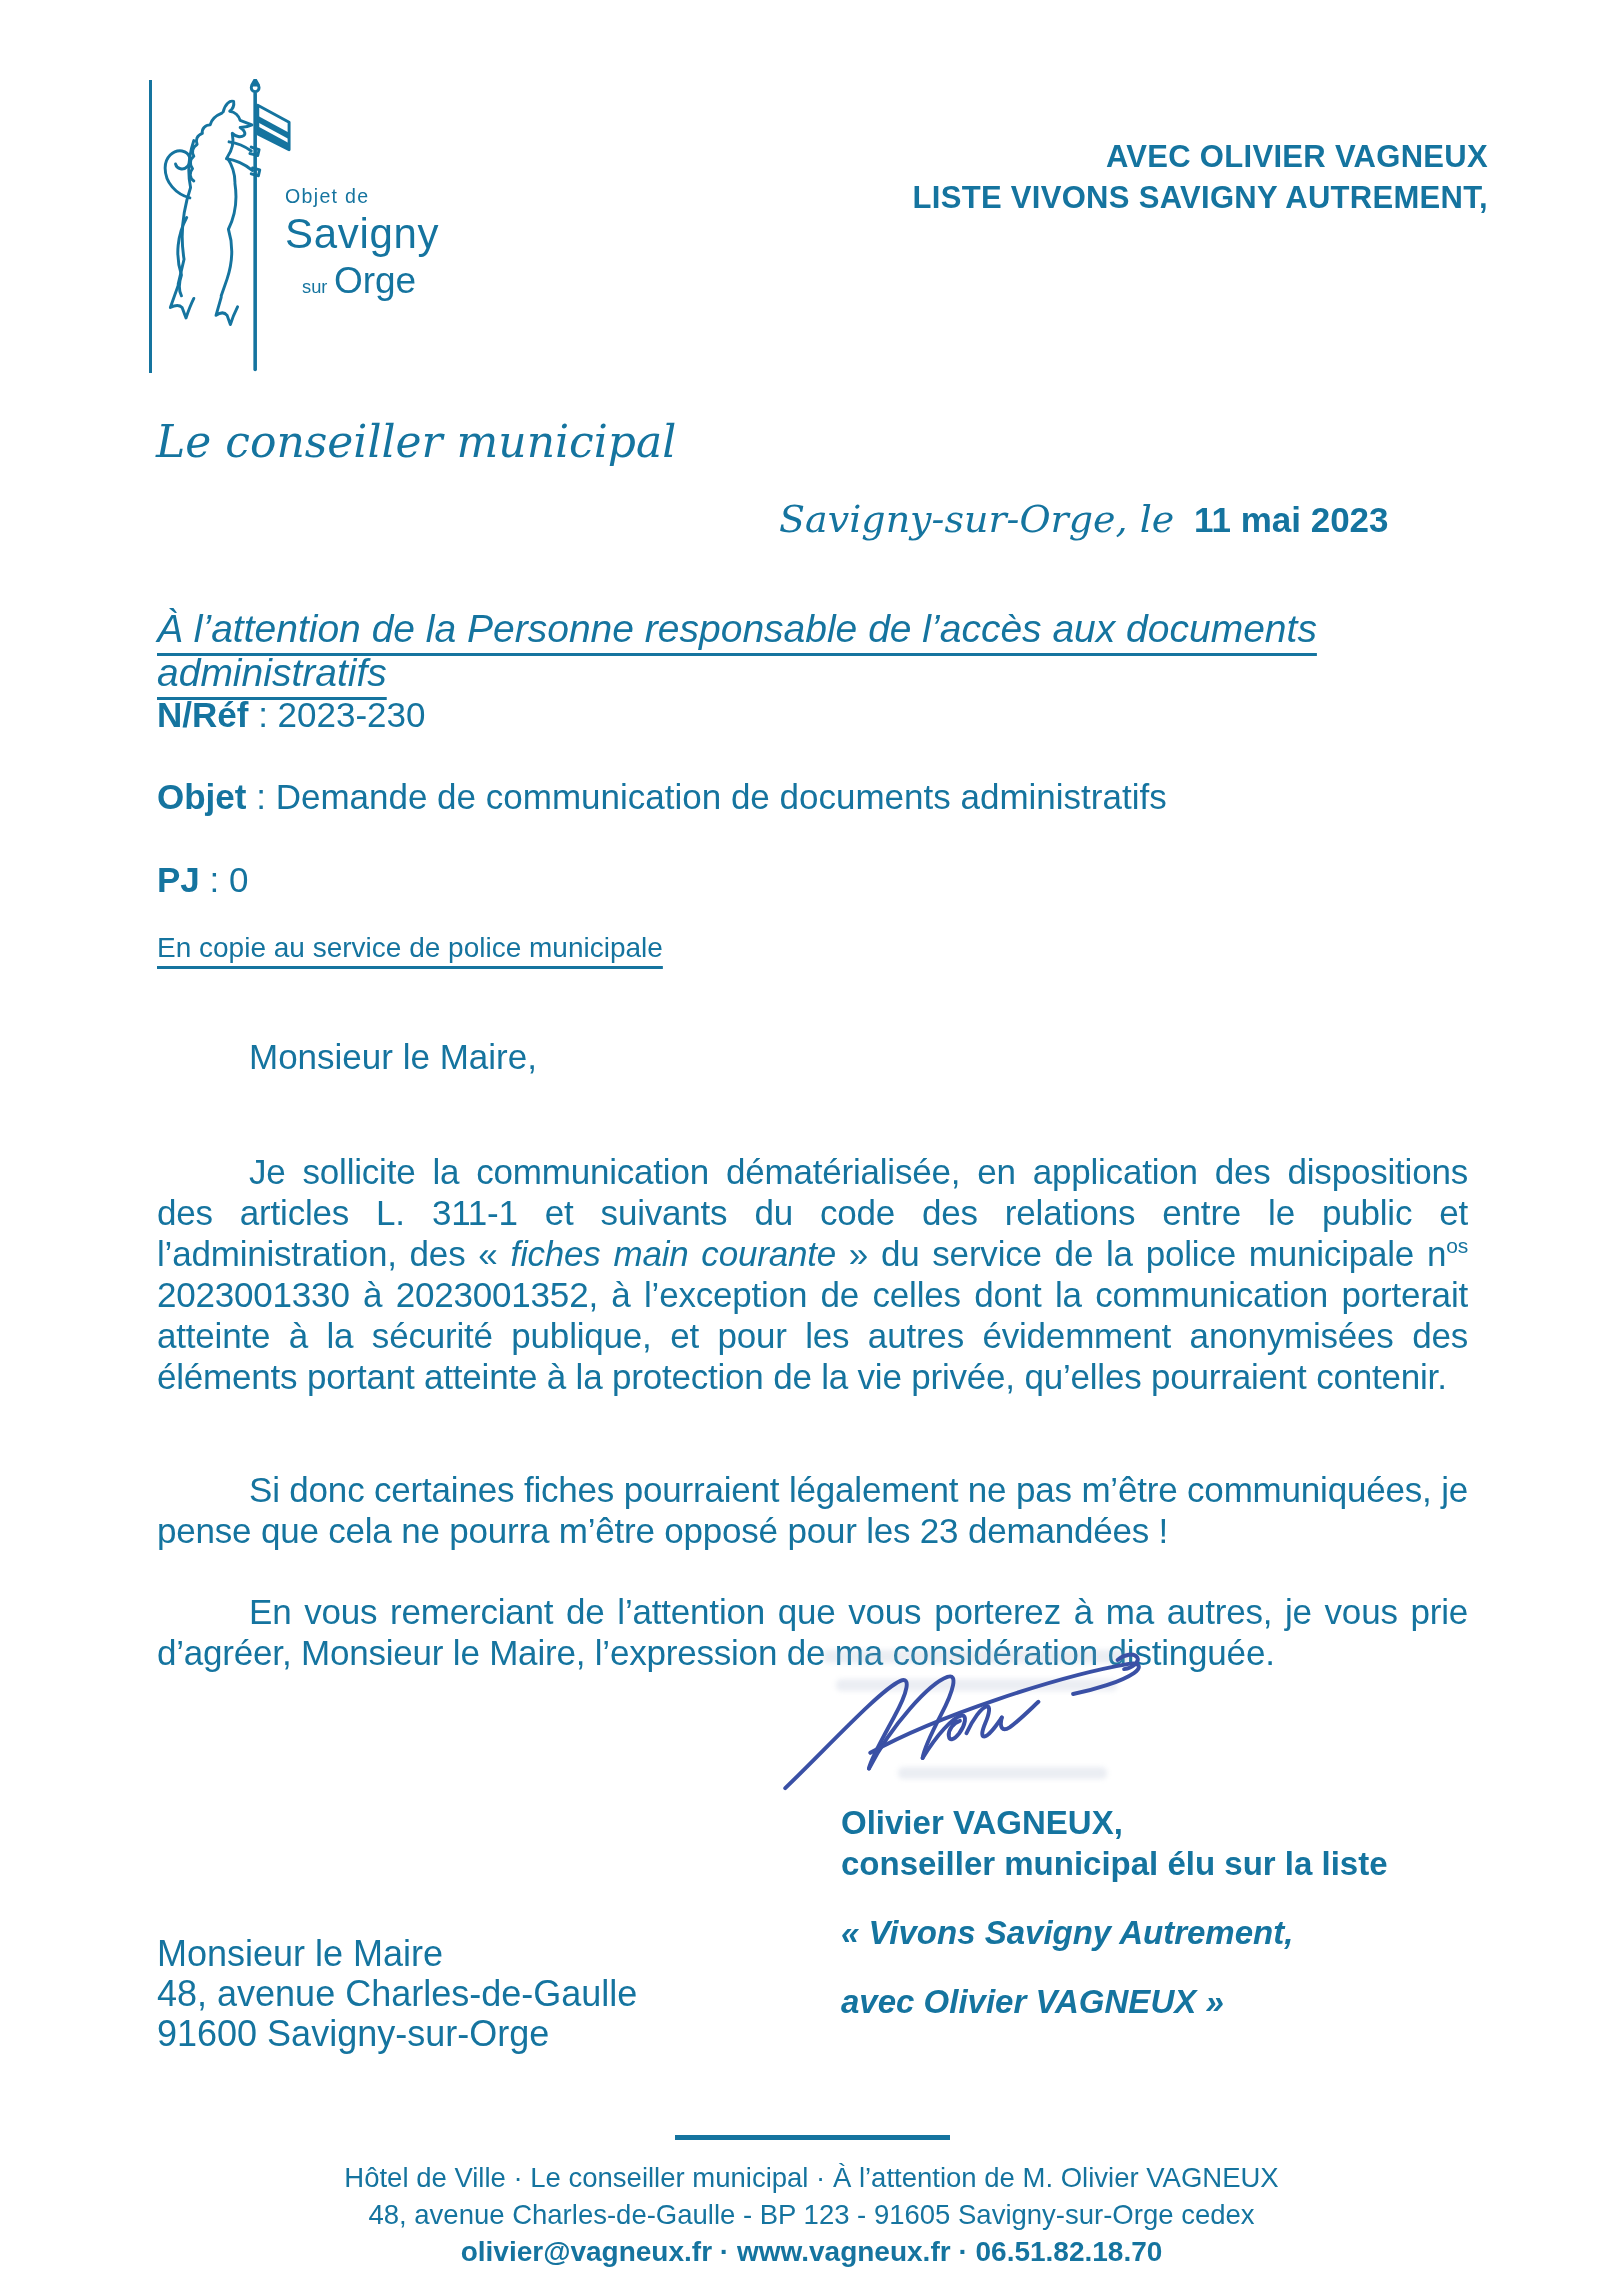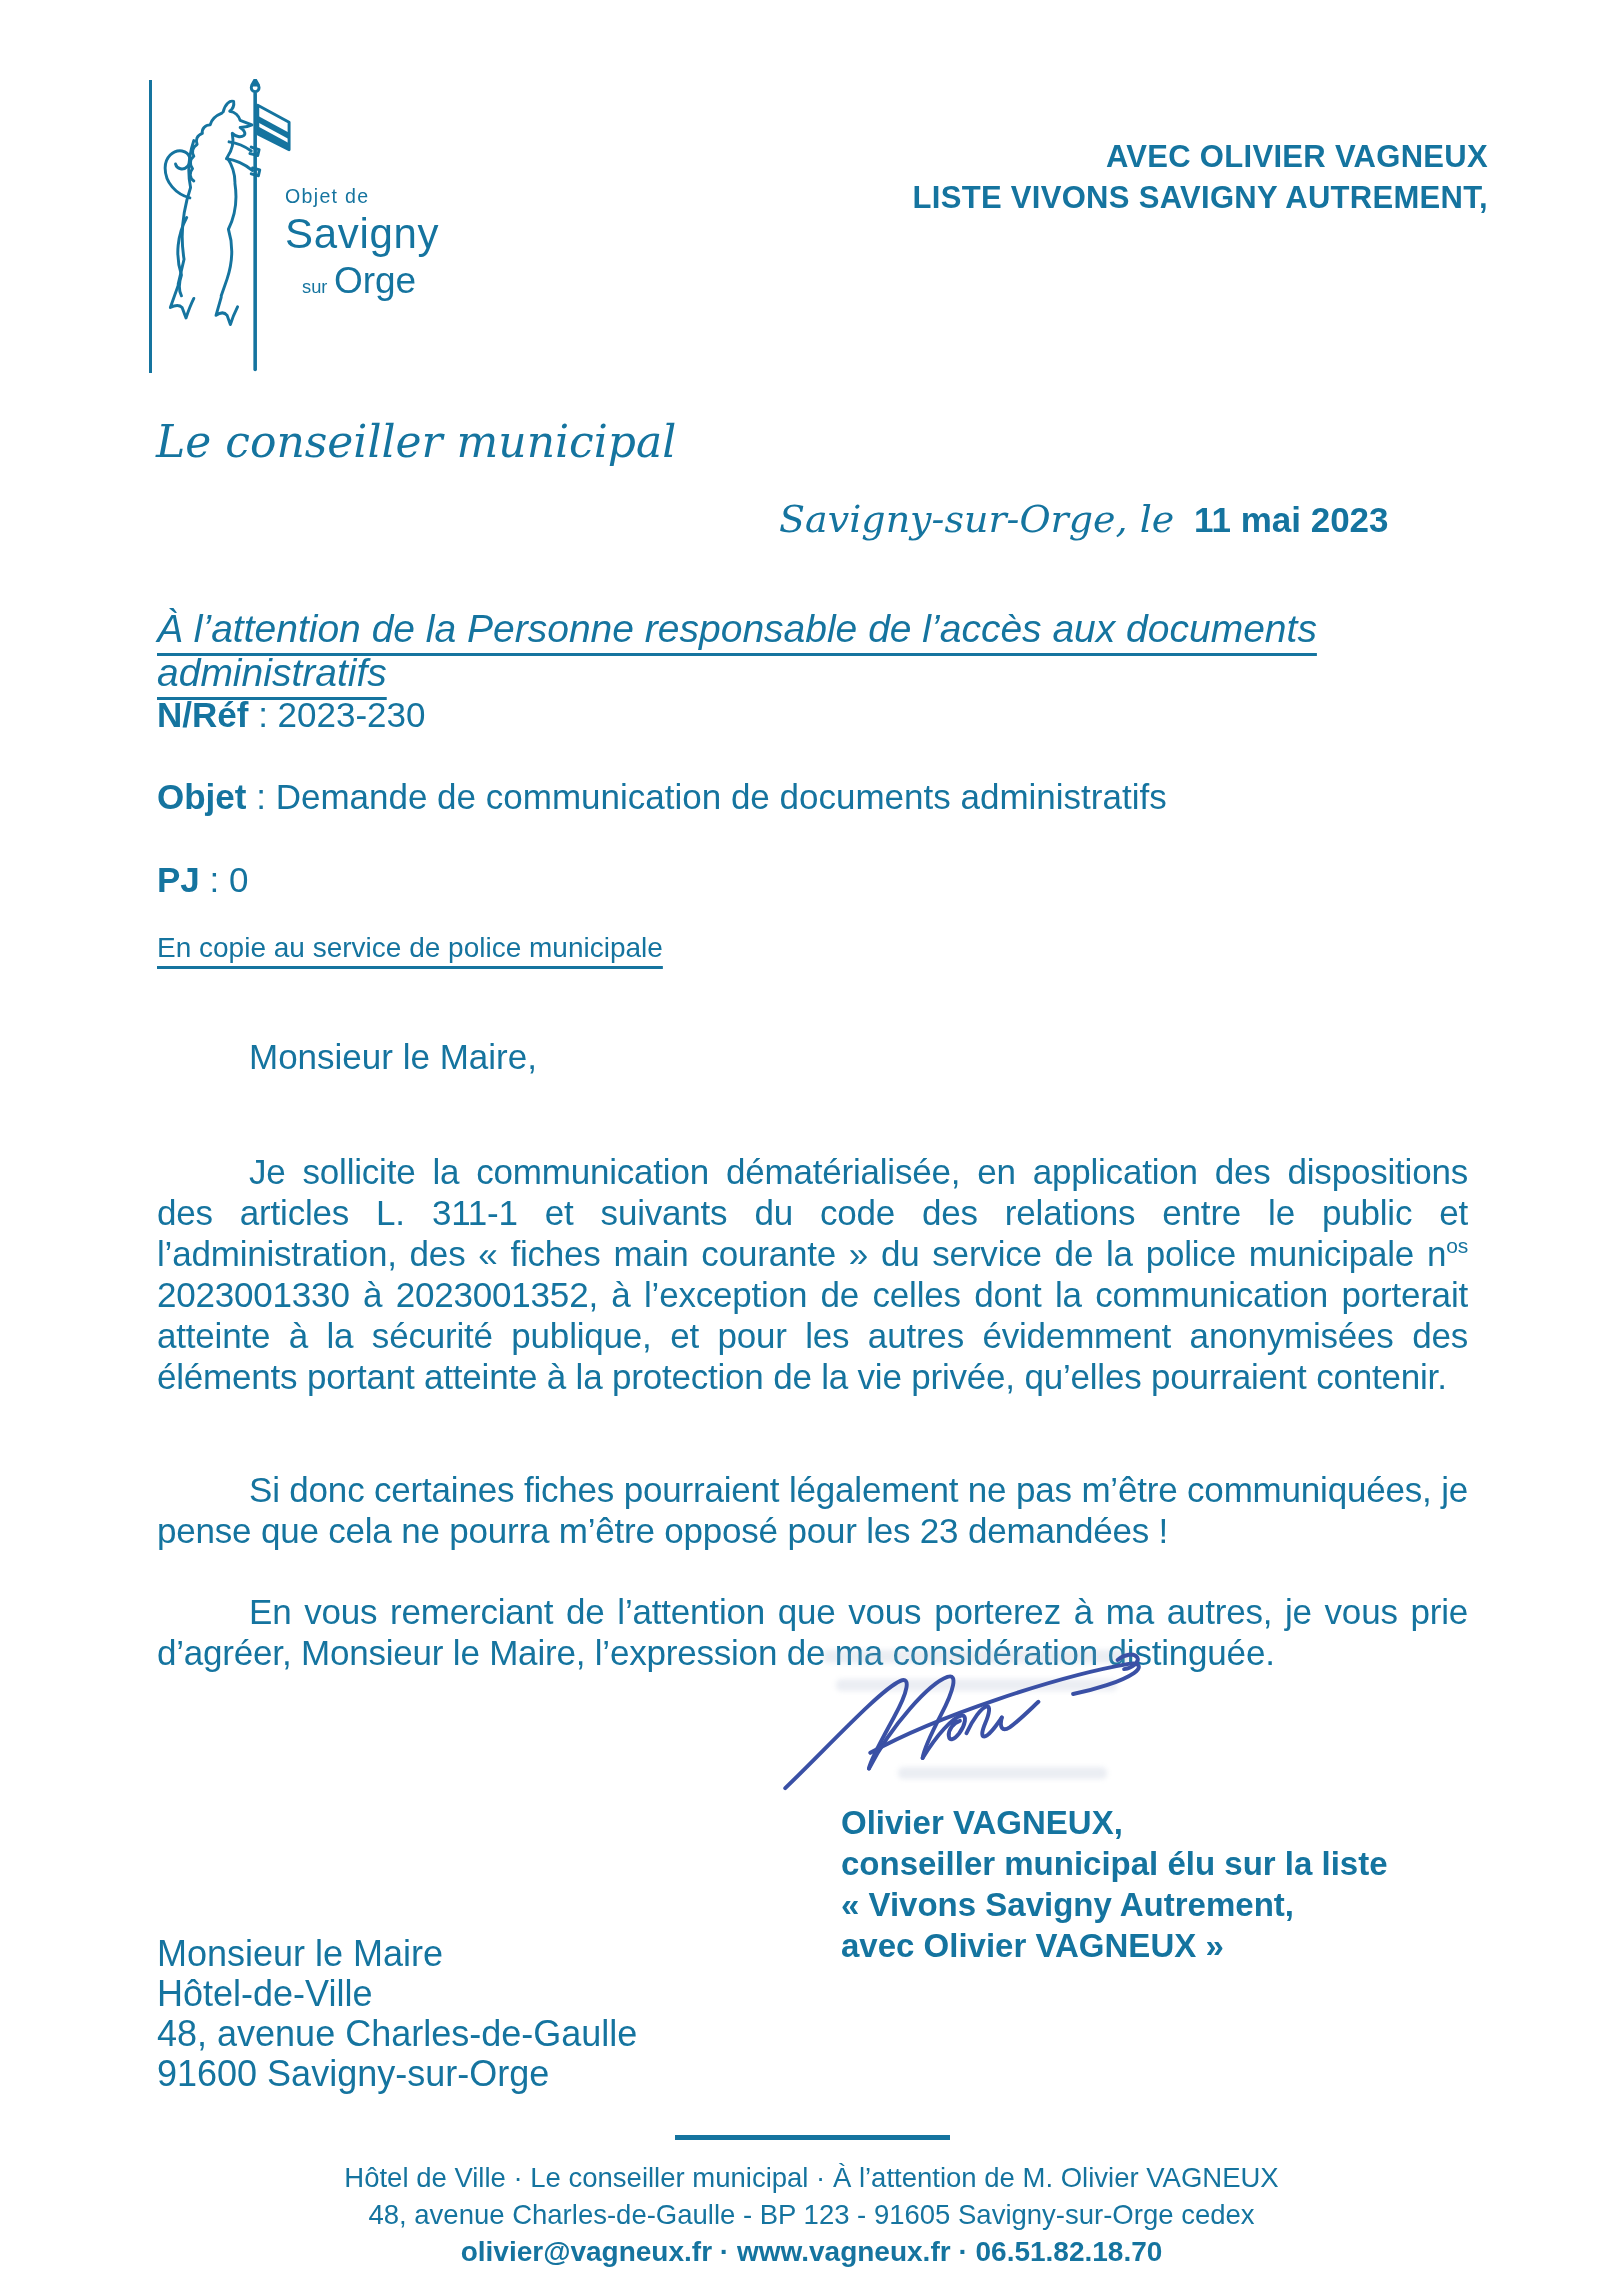--- a/index.html
+++ b/index.html
@@ -38,21 +38,21 @@
   .refline{left:157px;font-size:35px;}
   .refline b{font-weight:bold;}
   .nref{top:695px;} .objet{top:777px;} .pj{top:860px;}
   .copyline{left:157px;top:932px;font-size:28px;
     text-decoration:underline;text-underline-offset:9.2px;text-decoration-thickness:2.6px;}
 
   
   .salutation{left:249px;top:1037px;font-size:35px;}
   .para{left:157px;width:1311px;font-size:35px;line-height:41px;text-align:justify;text-indent:92px;letter-spacing:-0.2px;}
   .p1{top:1116px;} .p2{top:1434px;} .p3{top:1556px;}
-  .ital{}
+  .ital{font-style:italic;margin-top:28px;}
   sup{font-size:60%;line-height:0;}
 
   
   .ghost{background:#9aa8c4;opacity:.20;filter:blur(2.6px);border-radius:5.2px;}
   .g1{left:823px;top:1650px;width:308px;height:13px;}
   .g2{left:836px;top:1679px;width:281px;height:11.8px;}
   .g3{left:898px;top:1767px;width:209px;height:11.8px;}
   .sig-svg{left:772px;top:1639px;}
   .sig-block{left:841px;top:1802px;font-size:33px;font-weight:bold;line-height:41px;}
 
@@ -165,21 +165,20 @@
 
   <div class="abs sig-block">
     <div>Olivier VAGNEUX,</div>
     <div>conseiller municipal élu sur la liste</div>
     <div class="ital">« Vivons Savigny Autrement,</div>
     <div class="ital">avec Olivier VAGNEUX »</div>
   </div>
 
   <div class="abs recipient">
     <div>Monsieur le Maire</div>
-    <div>Hôtel-de-Ville</div>
     <div>48, avenue Charles-de-Gaulle</div>
     <div>91600 Savigny-sur-Orge</div>
   </div>
 
   <div class="abs footer-rule"></div>
   <div class="abs footer">
     <div class="f1">Hôtel de Ville · Le conseiller municipal · À l’attention de M. Olivier VAGNEUX</div>
     <div class="f2">48, avenue Charles-de-Gaulle - BP 123 - 91605 Savigny-sur-Orge cedex</div>
     <div class="f3">olivier@vagneux.fr · www.vagneux.fr · 06.51.82.18.70</div>
   </div>

